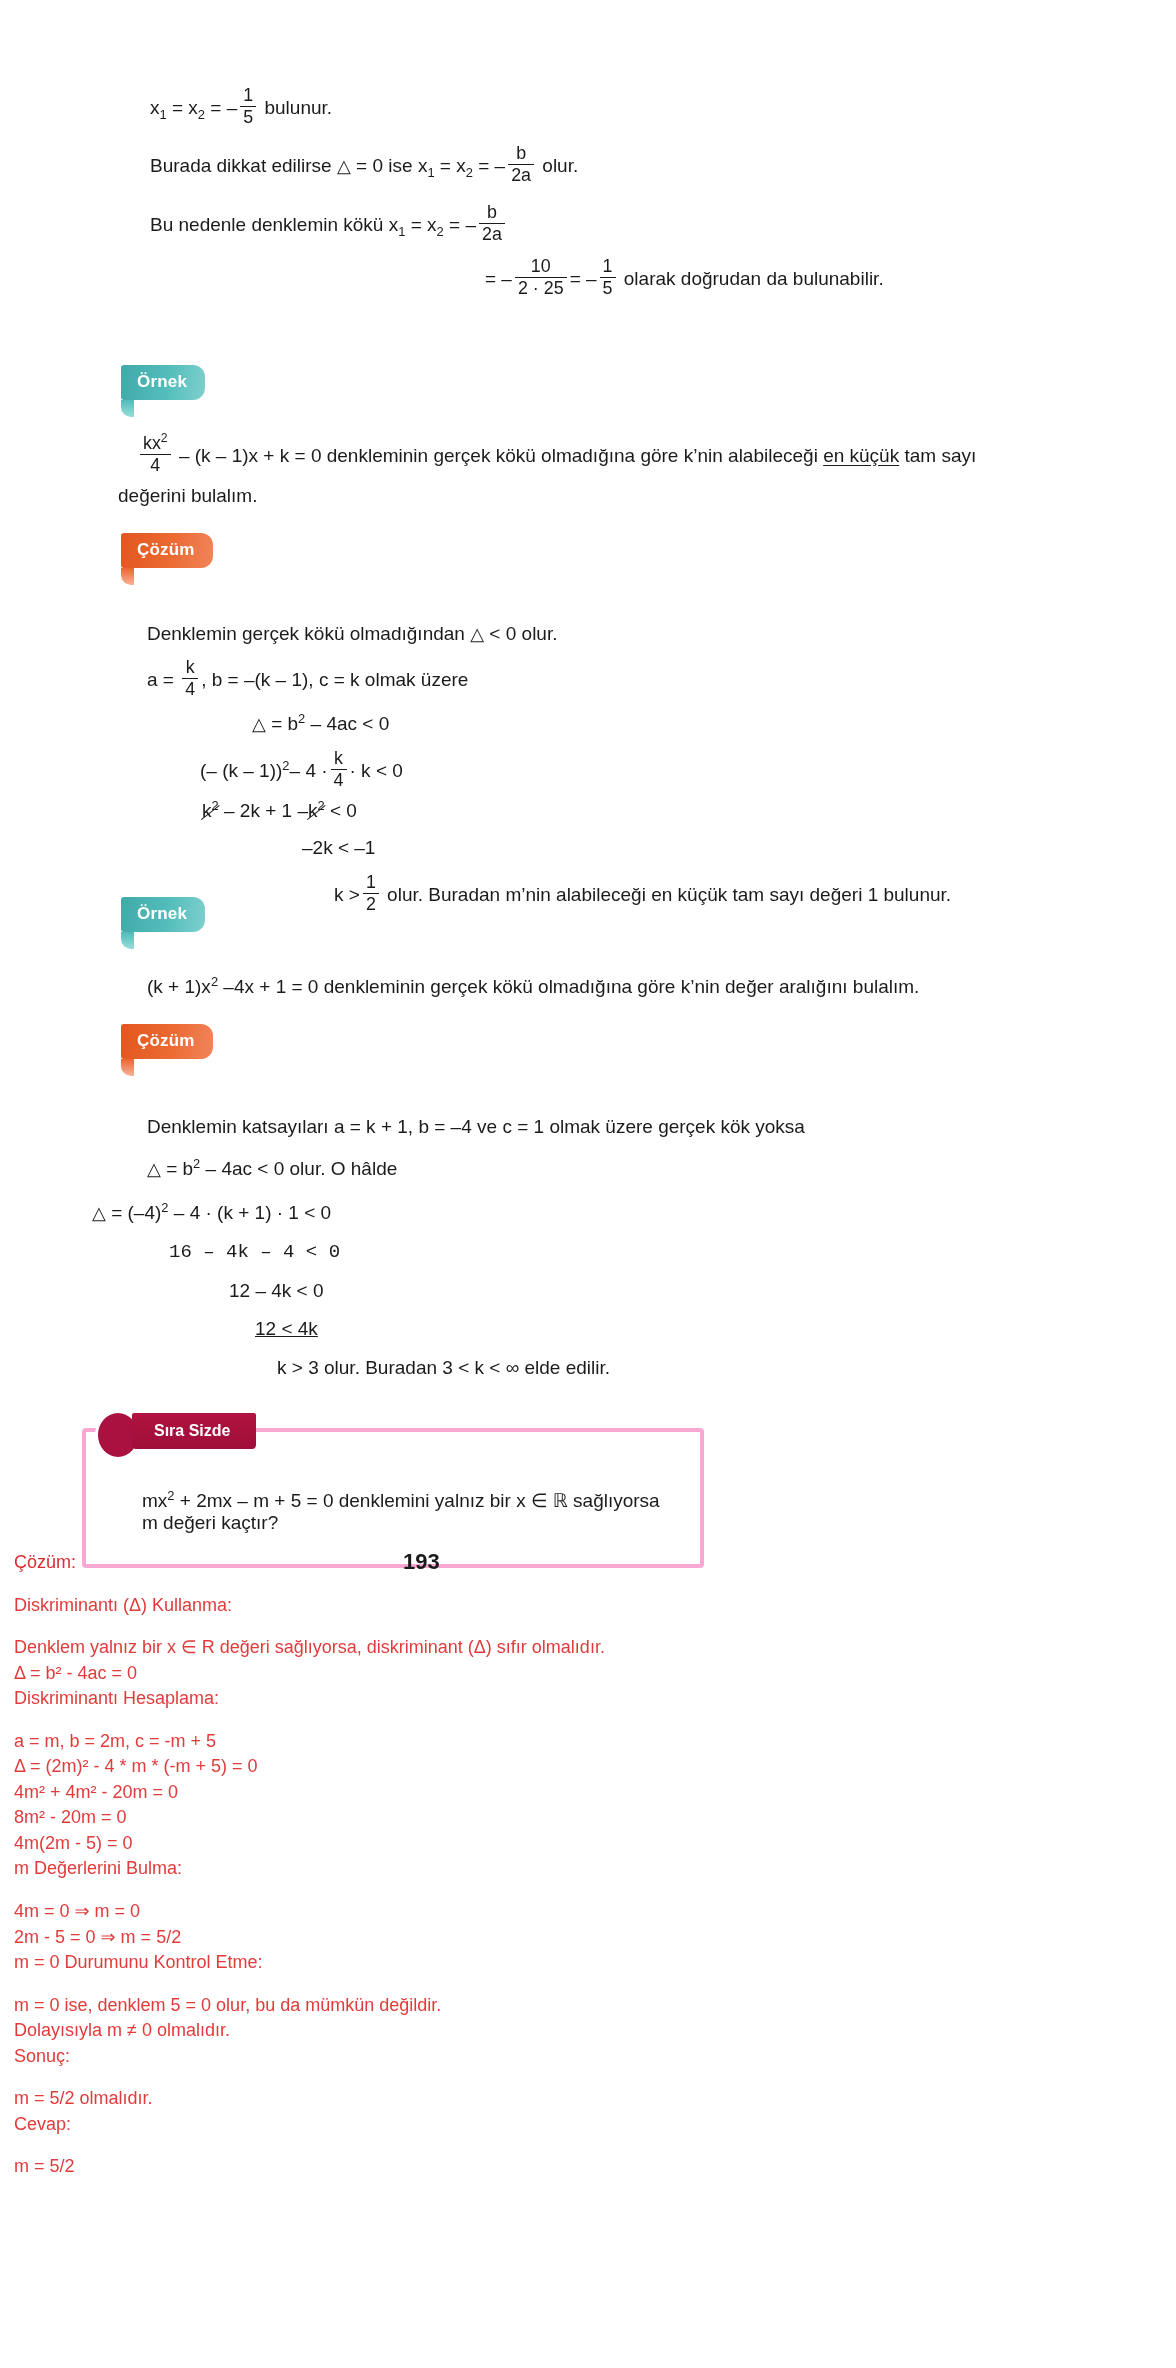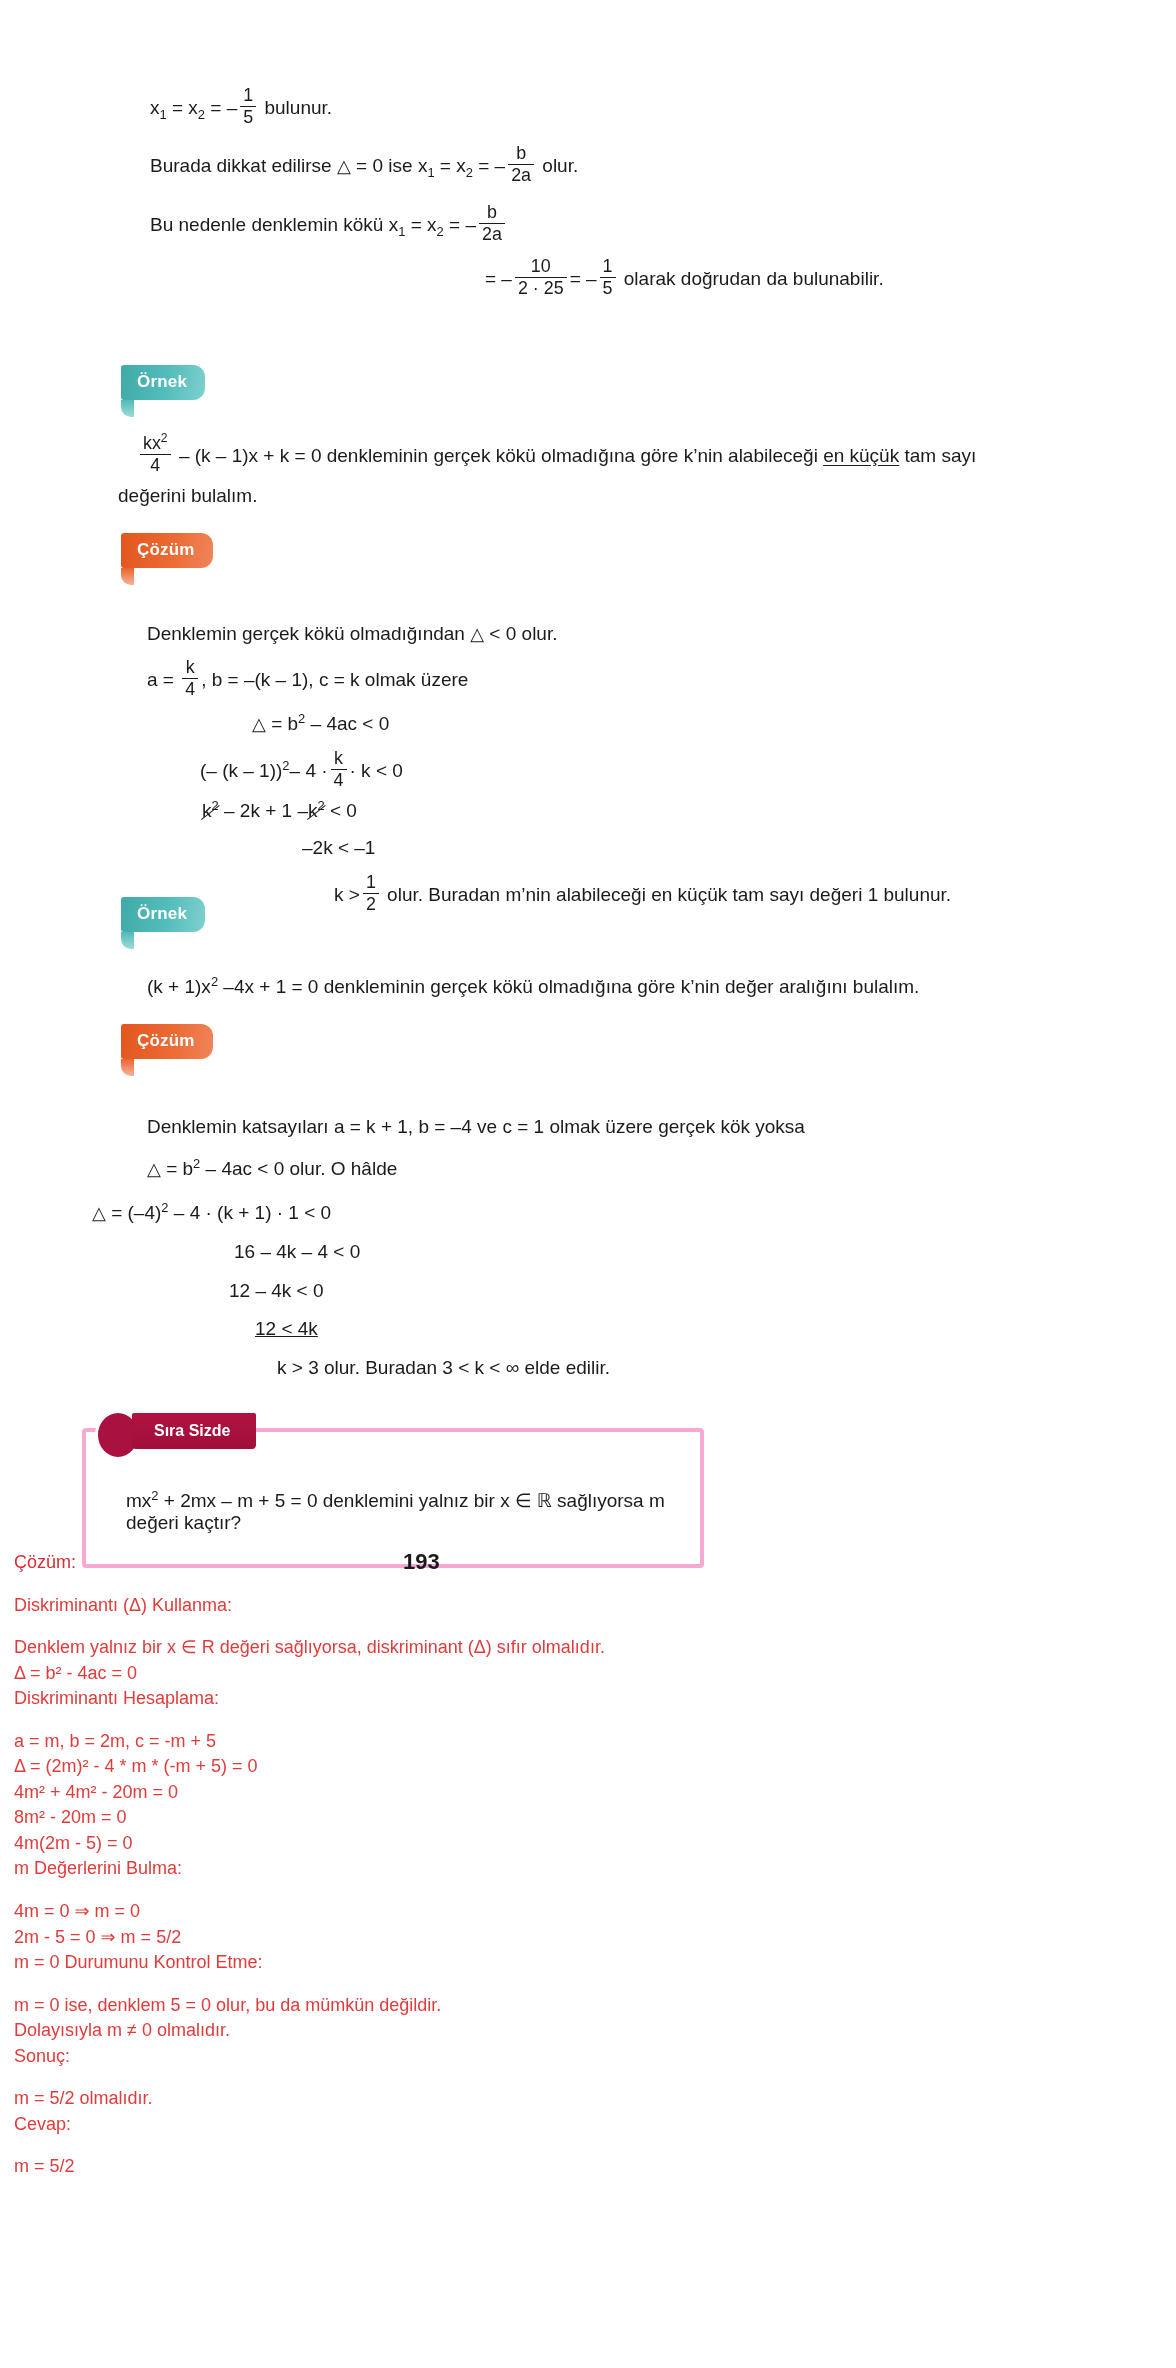--- a/index.html
+++ b/index.html
@@ -119,21 +119,21 @@
     top: -22px;
     left: 9px;
     width: 46px;
     height: 50px;
     border-radius: 50%;
     background: #a81140;
     border: 3px solid #ffffff;
     box-sizing: border-box;
   }
   .sira-body {
-    padding: 56px 24px 30px 40px;
+    padding: 56px 24px 30px 56px;
     font-size: 19px;
     color: #1b1b1b;
   }
 
   
   .pageno {
     position: absolute;
     font-size: 22px;
     font-weight: bold;
     color: #1a1a1a;
@@ -253,21 +253,21 @@
     <div class="mline" style="margin-bottom:12px;">Denklemin katsayıları a = k + 1,  b = –4 ve c = 1 olmak üzere gerçek kök yoksa</div>
 
     <div class="mline" style="margin-bottom:15px;">
       <span class="tri">△</span><span> = b</span><sup class="exp">2</sup><span> – 4ac &lt; 0 olur. O hâlde</span>
     </div>
 
     <div class="mline" style="margin-left:-55px; margin-bottom:10px;">
       <span class="tri">△</span><span> = (–4)</span><sup class="exp">2</sup><span> – 4 · (k + 1) · 1 &lt; 0</span>
     </div>
 
-    <div class="mline" style="margin-left:87px; margin-bottom:10px;">16 – 4k – 4 &lt; 0</div>
+    <div class="mline" style="margin-left:22px; margin-bottom:10px;font-family:Liberation Mono, monospace;">16 – 4k – 4 &lt; 0</div>
     <div class="mline" style="margin-left:82px; margin-bottom:10px;">12 – 4k &lt; 0</div>
     <div class="mline" style="margin-left:108px; margin-bottom:10px;text-decoration:underline;">12 &lt; 4k</div>
     <div class="mline" style="margin-left:130px;">k &gt; 3 olur. Buradan 3 &lt; k &lt; ∞ elde edilir.</div>
   </div>
 
   <div class="abs" style="left:82px; top:1428px; width:622px;">
     <div class="sira-box">
       <div class="sira-circle"></div>
       <div class="sira-tab">Sıra Sizde</div>
       <div class="sira-body">

